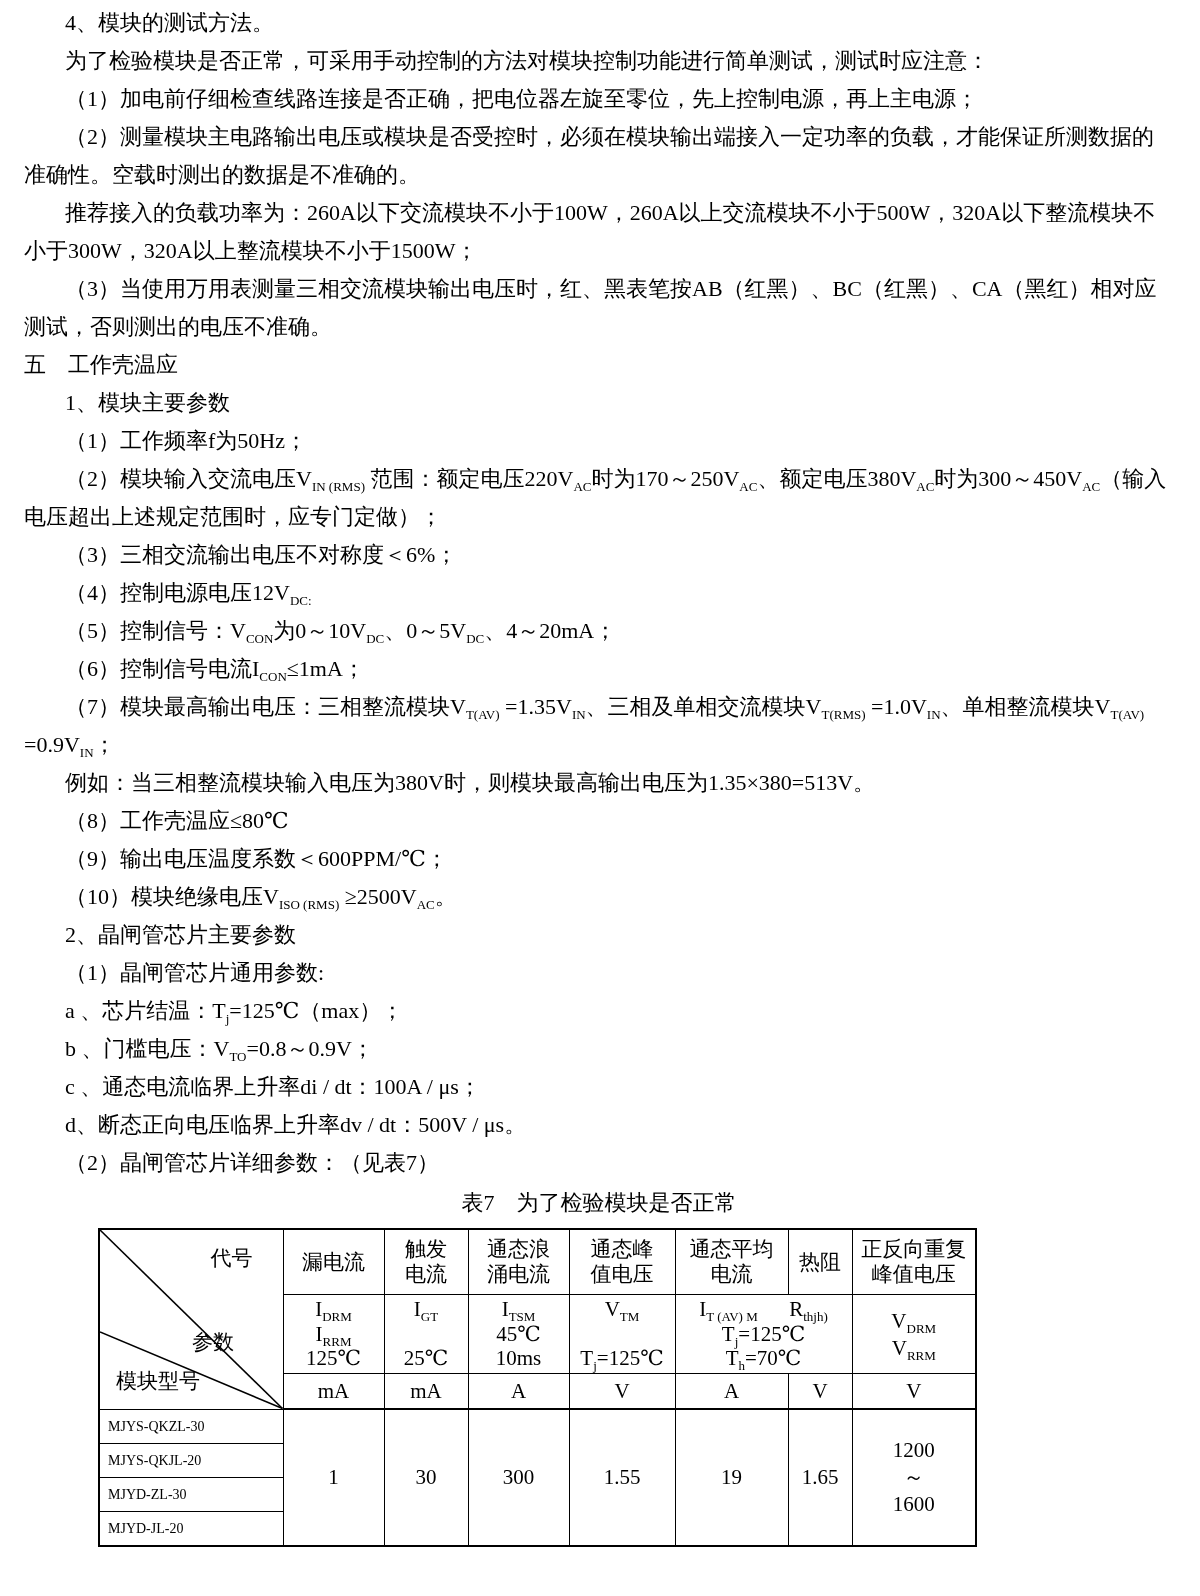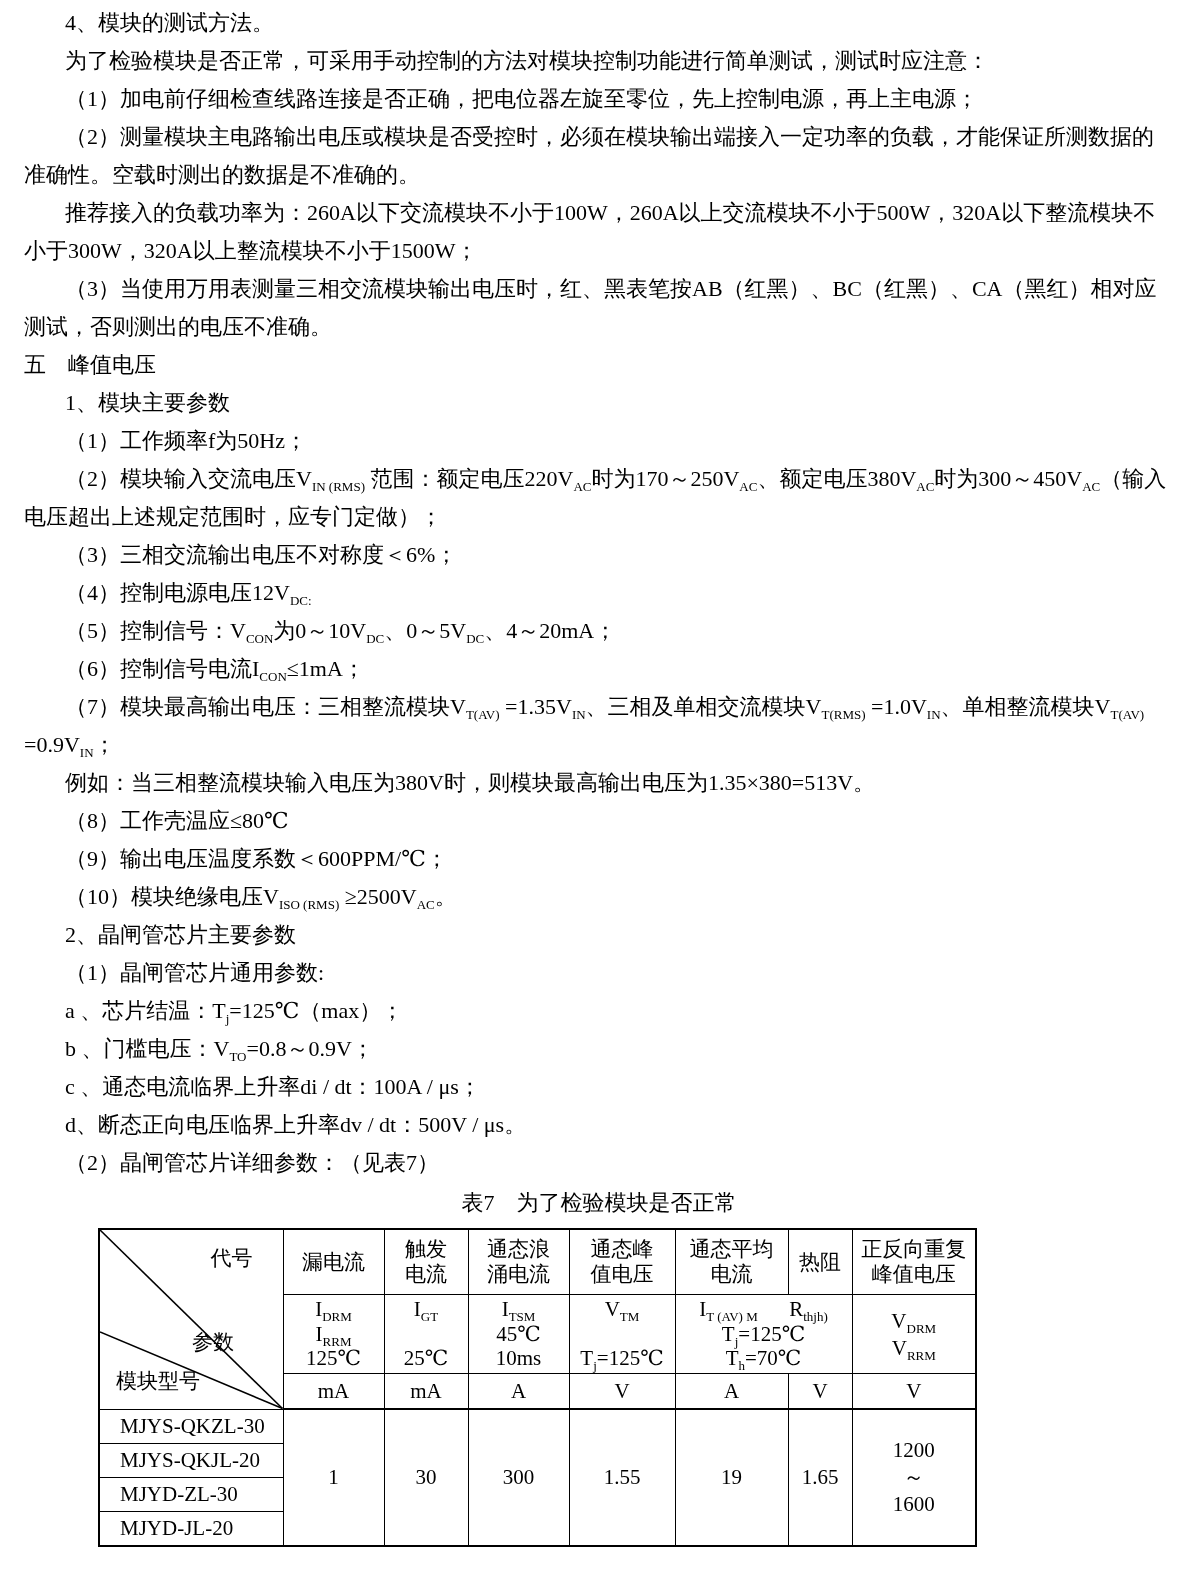--- a/index.html
+++ b/index.html
@@ -25,21 +25,21 @@
     border:1.5px solid #000;
     text-align:center;vertical-align:middle;
     font-size:21px;line-height:25px;
     padding:0;font-weight:normal;
     overflow:hidden;
   }
   tr.r1 th{height:64px;white-space:pre-line;}
   tr.r2 td{height:78px;}
   tr.r3 td{height:34px;border-bottom:2.5px solid #000;}
   tr.data td{height:33px;}
-  td.model{text-align:left;padding-left:20px;font-size:21px;}
+  td.model{text-align:left;padding-left:8px;font-size:14px;}
   td.valcell{white-space:pre-line;font-size:21px;line-height:27px;border-radius:12px;}
 
   .symcell{display:flex;flex-direction:column;justify-content:space-between;
            height:72px;padding:2px 0;}
   .symcell div{line-height:23px;}
   .sym2{display:flex;flex-direction:column;justify-content:center;gap:3px;height:74px;}
   .sym2 div{line-height:24px;}
   .symrow{display:flex;justify-content:space-around;padding:0 8px;}
 
   td.corner{position:relative;padding:12px;}
@@ -52,21 +52,21 @@
 </head>
 <body>
 
 <div>
   <p>4、模块的测试方法。</p>
   <p>为了检验模块是否正常，可采用手动控制的方法对模块控制功能进行简单测试，测试时应注意：</p>
   <p>（1）加电前仔细检查线路连接是否正确，把电位器左旋至零位，先上控制电源，再上主电源；</p>
   <p>（2）测量模块主电路输出电压或模块是否受控时，必须在模块输出端接入一定功率的负载，才能保证所测数据的准确性。空载时测出的数据是不准确的。</p>
   <p>推荐接入的负载功率为：260A以下交流模块不小于100W，260A以上交流模块不小于500W，320A以下整流模块不小于300W，320A以上整流模块不小于1500W；</p>
   <p>（3）当使用万用表测量三相交流模块输出电压时，红、黑表笔按AB（红黑）、BC（红黑）、CA（黑红）相对应测试，否则测出的电压不准确。</p>
-  <p class="flush">五　峰值电压</p>
+  <p class="flush">五　工作壳温应</p>
   <p>1、模块主要参数</p>
   <p>（1）工作频率f为50Hz；</p>
   <p>（2）模块输入交流电压V<sub>IN (RMS)</sub> 范围：额定电压220V<sub>AC</sub>时为170～250V<sub>AC</sub>、额定电压380V<sub>AC</sub>时为300～450V<sub>AC</sub>（输入电压超出上述规定范围时，应专门定做）；</p>
   <p>（3）三相交流输出电压不对称度＜6%；</p>
   <p>（4）控制电源电压12V<sub>DC:</sub></p>
   <p>（5）控制信号：V<sub>CON</sub>为0～10V<sub>DC</sub>、0～5V<sub>DC</sub>、4～20mA；</p>
   <p>（6）控制信号电流I<sub>CON</sub>≤1mA；</p>
   <p>（7）模块最高输出电压：三相整流模块V<sub>T(AV)</sub> =1.35V<sub>IN</sub>、三相及单相交流模块V<sub>T(RMS)</sub> =1.0V<sub>IN</sub>、单相整流模块V<sub>T(AV)</sub> =0.9V<sub>IN</sub>；</p>
   <p>例如：当三相整流模块输入电压为380V时，则模块最高输出电压为1.35×380=513V。</p>
   <p>（8）工作壳温应≤80℃</p>

